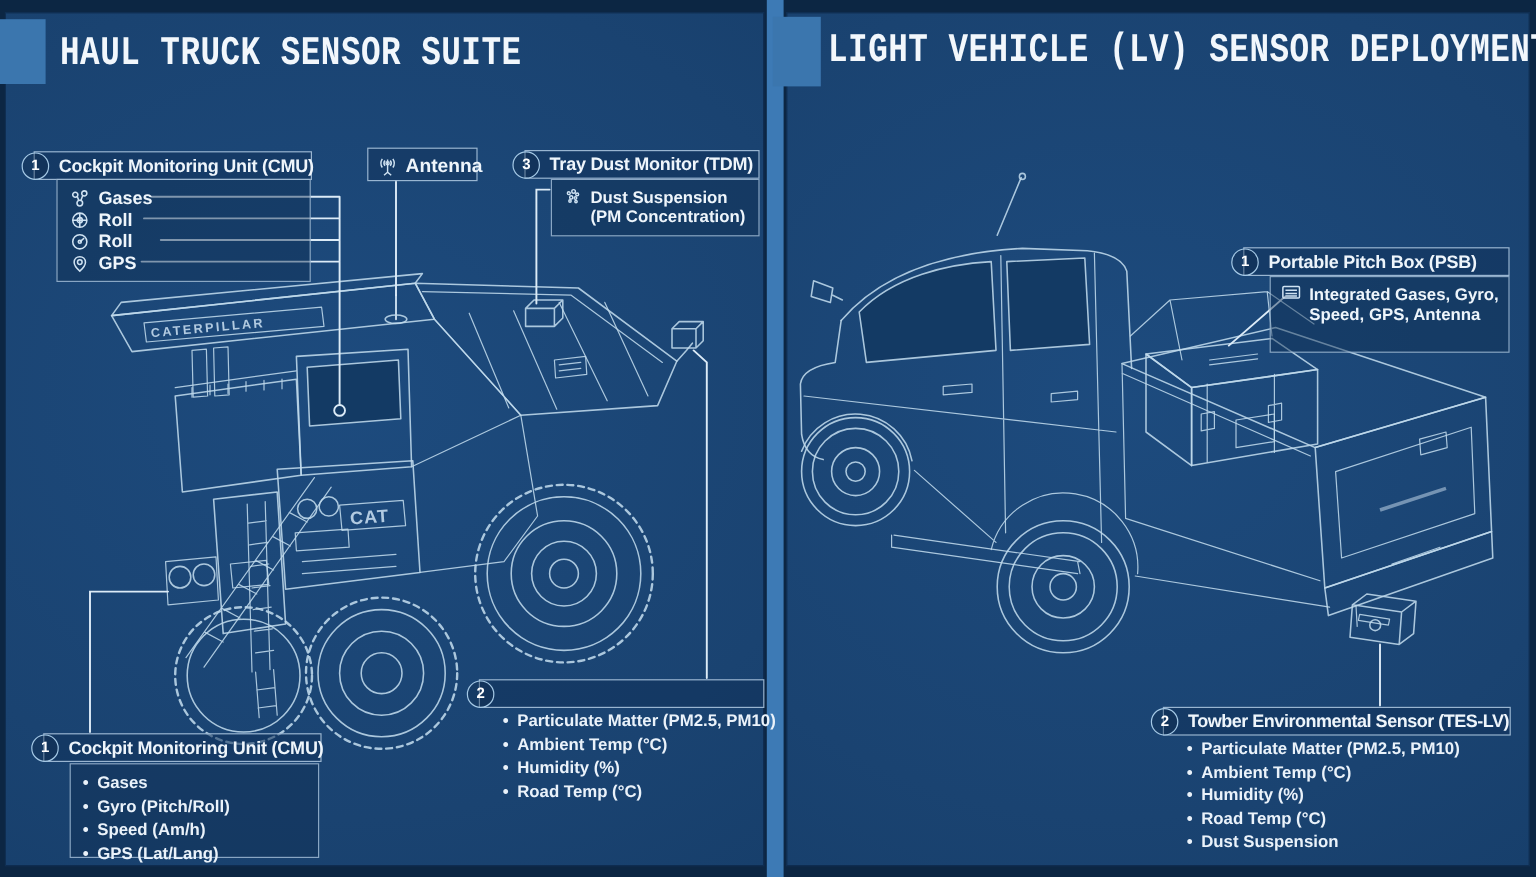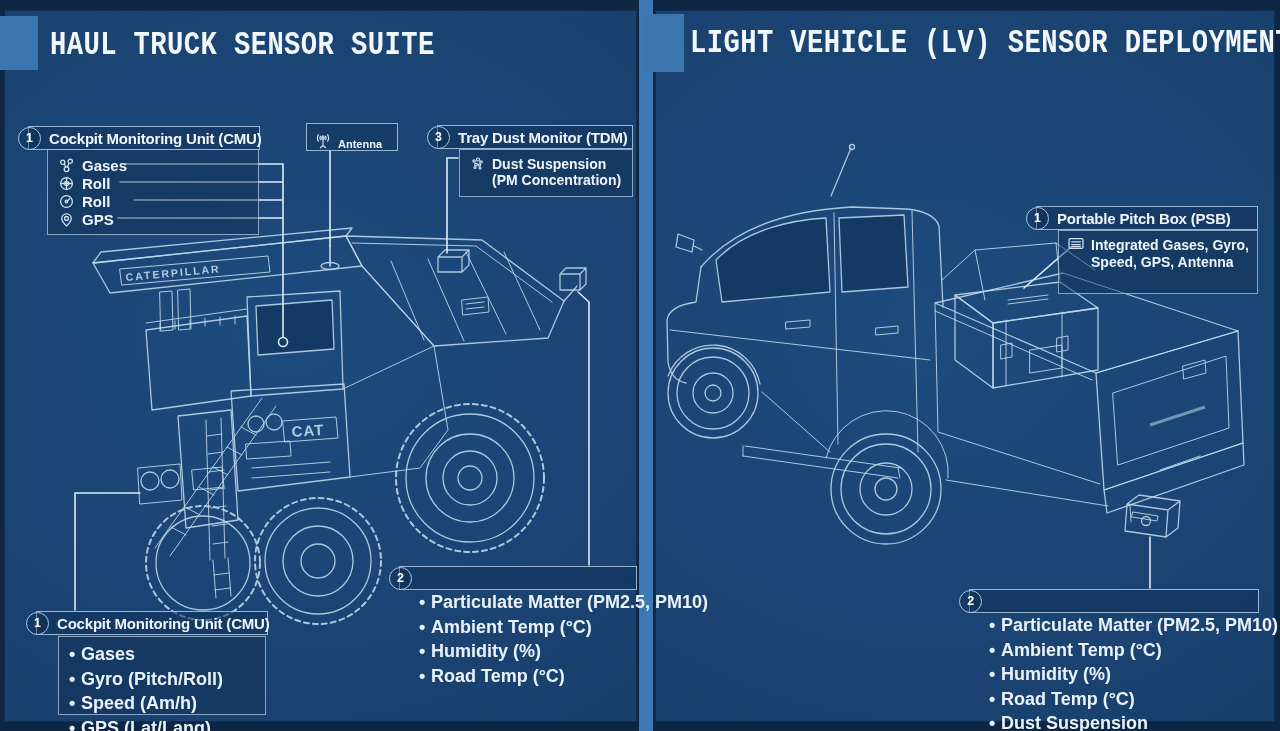--- a/index.html
+++ b/index.html
@@ -26,24 +26,24 @@
   .art text{font-family:"Liberation Sans",sans-serif;font-weight:bold;fill:rgba(205,226,243,.85);}
   .smudge{stroke:#cfe2f1;stroke-opacity:.5;stroke-width:3;}
 
   .co-header{position:absolute;display:flex;align-items:center;gap:8px;border:1px solid rgba(186,212,236,.8);background:rgba(17,50,89,.55);padding:0 10px 0 0;height:24px;font-weight:bold;font-size:15px;color:#eef5fb;letter-spacing:-0.2px;white-space:nowrap;box-sizing:border-box;}
   .badge{width:21px;height:21px;border-radius:50%;border:1.5px solid #a5c9e6;display:flex;align-items:center;justify-content:center;font-size:12.5px;font-weight:bold;color:#fff;background:rgba(13,40,72,.35);flex:none;margin-left:-11px;}
   .co-body{position:absolute;border:1px solid rgba(186,212,236,.7);background:rgba(15,46,83,.45);color:#eef5fb;font-weight:bold;box-sizing:border-box;}
   .item-row{display:flex;align-items:center;gap:7px;height:18px;font-size:15px;}
   .iconbox{width:17px;display:flex;justify-content:center;flex:none;}
   .iconbox svg{stroke:#cfe2f2;fill:none;stroke-width:1.2;}
   .twoline{display:flex;gap:7px;padding:6px 8px;font-size:14px;line-height:16px;}
-  .bullets{position:absolute;display:flex;flex-direction:column;gap:3.5px;font-weight:bold;font-size:18px;color:#eaf2fa;white-space:nowrap;}
+  .bullets{position:absolute;display:flex;flex-direction:column;gap:3.5px;font-weight:bold;font-size:14px;color:#eaf2fa;white-space:nowrap;}
   .b{padding-left:14px;position:relative;}
   .b::before{content:"•";position:absolute;left:2px;}
-  .label-box{position:absolute;display:flex;align-items:flex-end;gap:7px;border:1px solid rgba(186,212,236,.8);background:rgba(17,50,89,.5);padding:4px 10px 0 7px;height:28px;font-weight:bold;font-size:11px;color:#eef5fb;box-sizing:border-box;}
+  .label-box{position:absolute;display:flex;align-items:center;gap:7px;border:1px solid rgba(186,212,236,.8);background:rgba(17,50,89,.5);padding:4px 10px 0 7px;height:28px;font-weight:bold;font-size:16px;color:#eef5fb;box-sizing:border-box;}
 </style>
 </head>
 <body>
 
 <div class="panel" id="left-panel"></div>
 <div class="panel" id="right-panel"></div>
 <div class="divider"></div>
 <div class="accent" id="accent-left"></div>
 <div class="accent" id="accent-right"></div>
 
@@ -297,20 +297,21 @@
       </span>
     <span>
       <span>Integrated Gases, Gyro,</span><br>
       <span>Speed, GPS, Antenna</span>
     </span>
   </div>
 </div>
 
 <div class="co-header" style="left:969px;top:589px;width:290px;letter-spacing:-0.4px;">
   <span class="badge">2</span>
+  <span>Towber Environmental Sensor (TES-LV)</span>
 </div>
 <div class="bullets" style="left:987px;top:615px;">
   <span class="b">Particulate Matter (PM2.5, PM10)</span>
   <span class="b">Ambient Temp (°C)</span>
   <span class="b">Humidity (%)</span>
   <span class="b">Road Temp (°C)</span>
   <span class="b">Dust Suspension</span>
 </div>
 
 </body></html>

